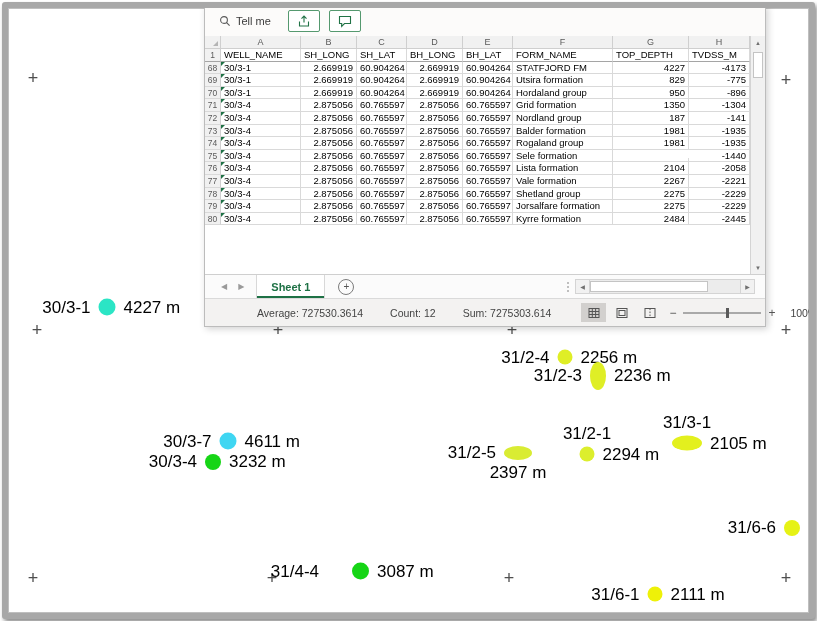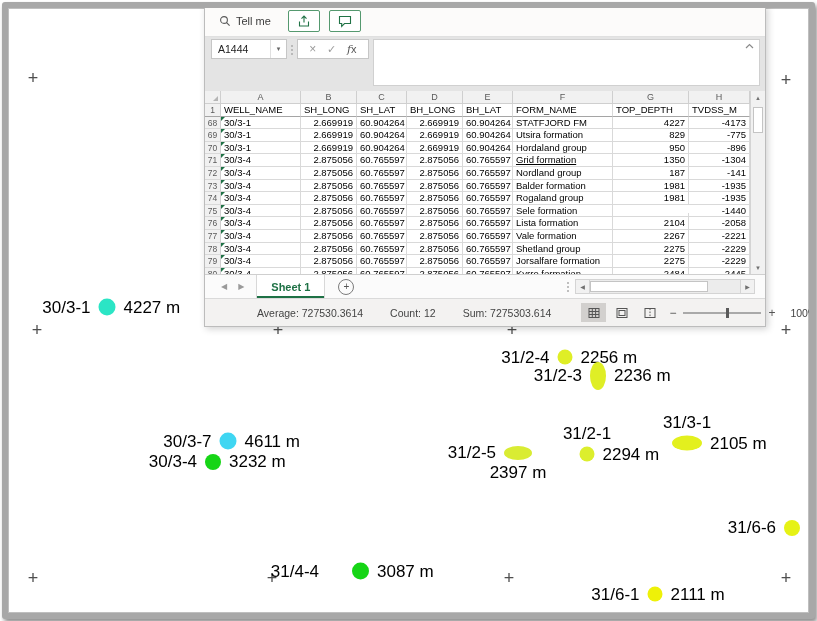--- a/index.html
+++ b/index.html
@@ -188,44 +188,20 @@
             </svg>
         </div>
         <div class="rib-btn">
           <svg width="14" height="13" viewBox="0 0 14 13">
               <path d="M1.5 1.5 h11 v7 h-6 l-2.8 2.8 v-2.8 h-2.2 z" fill="none" stroke="#217346" stroke-width="1.1"></path>
             </svg>
         </div>
 
       </div>
 
-      <div class="formula-row">
-        <div class="name-box">
-          <span class="nb-val">A1444</span>
-          <span class="nb-drop">▾</span>
-        </div>
-        <div class="vdots">
-            <i></i>
-            <i></i>
-            <i></i>
-          </div>
-        <div class="fx-box">
-          <span class="xbtn">×</span>
-          <span class="vbtn">✓</span>
-          <span class="fx"><i>f</i>x</span>
-        </div>
-        <div class="formula-input">
-          <span></span>
-          <span class="collapse">
-            <svg width="9" height="6" viewBox="0 0 9 6">
-                <polyline points="1,5 4.5,1.5 8,5" fill="none" stroke="#8a8a8a" stroke-width="1.2"></polyline>
-              </svg>
-          </span>
-        </div>
-      </div>
 
       <div class="grid">
         <div id="grid-body">
             <div class="letters">
               <div class="corner"></div>
               <div class="lcell" style="width: 80px;">A</div>
               <div class="lcell" style="width: 56px;">B</div>
               <div class="lcell" style="width: 50px;">C</div>
               <div class="lcell" style="width: 56px;">D</div>
               <div class="lcell" style="width: 50px;">E</div>
@@ -277,21 +253,21 @@
               <div class="gcell num" style="width: 76px;">950</div>
               <div class="gcell num" style="width: 61px;">-896</div>
             </div>
             <div class="grow">
               <div class="rnum">71</div>
               <div class="gcell err" style="width: 80px;">30/3-4</div>
               <div class="gcell num" style="width: 56px;">2.875056</div>
               <div class="gcell num" style="width: 50px;">60.765597</div>
               <div class="gcell num" style="width: 56px;">2.875056</div>
               <div class="gcell num" style="width: 50px;">60.765597</div>
-              <div class="gcell" style="width: 100px; text-decoration: underline;">Grid formation</div>
+              <div class="gcell" style="width: 100px;">Grid formation</div>
               <div class="gcell num" style="width: 76px;">1350</div>
               <div class="gcell num" style="width: 61px;">-1304</div>
             </div>
             <div class="grow">
               <div class="rnum">72</div>
               <div class="gcell err" style="width: 80px;">30/3-4</div>
               <div class="gcell num" style="width: 56px;">2.875056</div>
               <div class="gcell num" style="width: 50px;">60.765597</div>
               <div class="gcell num" style="width: 56px;">2.875056</div>
               <div class="gcell num" style="width: 50px;">60.765597</div>

